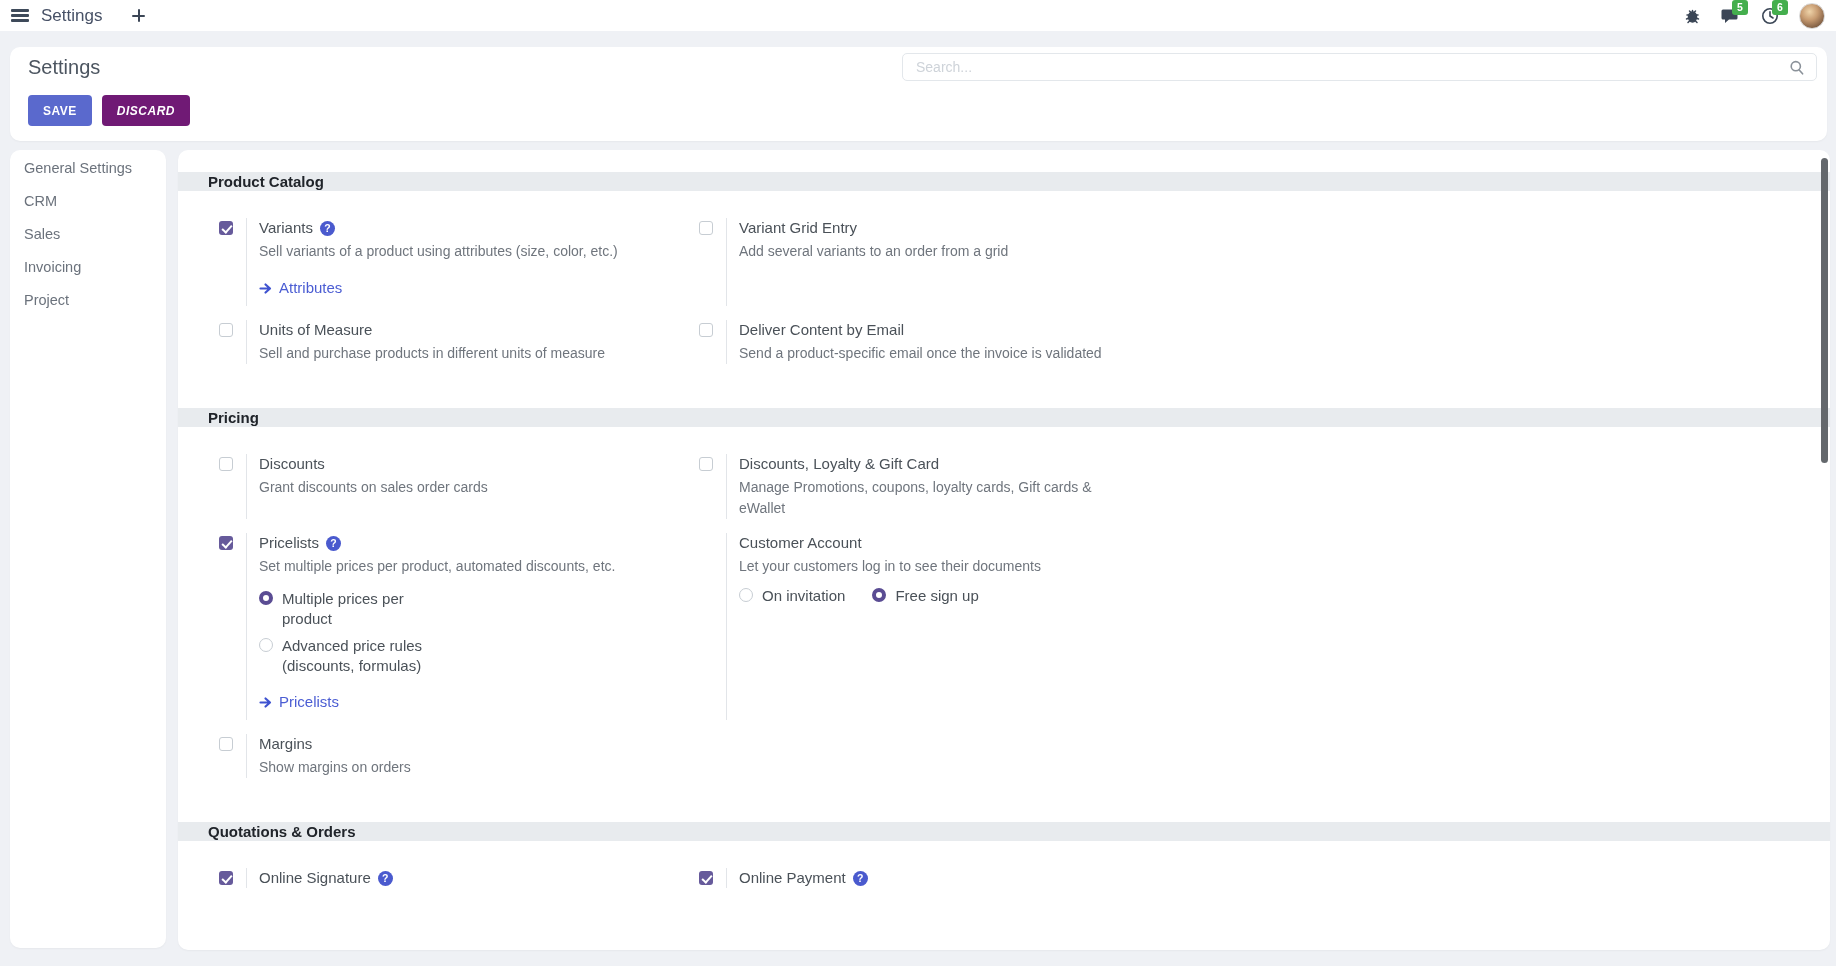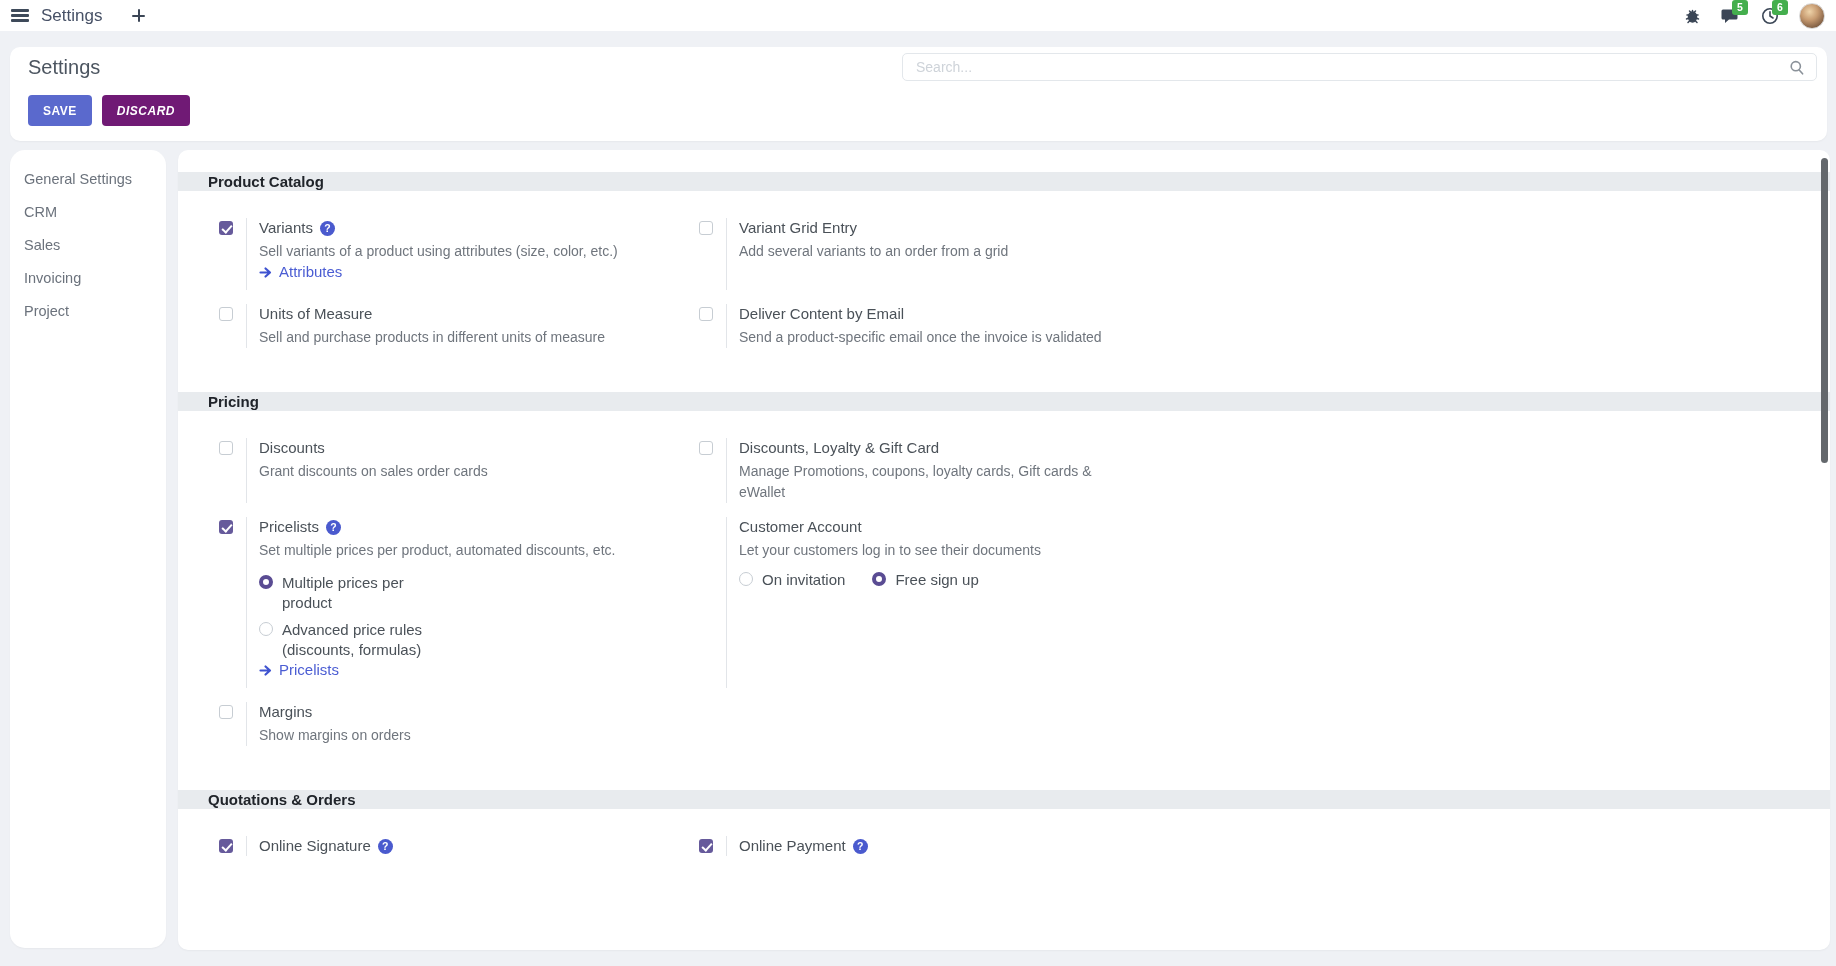--- a/index.html
+++ b/index.html
@@ -54,21 +54,21 @@
   .search-box input {
     width:100%; height:100%; border:none; outline:none; background:transparent;
     padding:0 36px 0 13px; font-size:14px; color:#4a5158; font-family:inherit;
   }
   .search-box input::placeholder { color:#ced3d9; }
   .search-icon { position:absolute; right:11px; top:6px; }
 
   
   .sidebar {
     position:absolute; left:10px; top:150px; width:156px; height:798px;
-    background:#fff; border-radius:15px; box-shadow:0 1px 2px rgba(0,0,0,.04); padding-top:12px;
+    background:#fff; border-radius:10px; box-shadow:0 1px 2px rgba(0,0,0,.04); padding-top:1px;
   }
   .side-item {
     height:33px; display:flex; align-items:center; padding-left:14px;
     font-size:14.5px; color:#6b727c; cursor:pointer;
   }
 
   
   .main {
     position:absolute; left:178px; top:150px; width:1652px; height:800px;
     background:#fff; border-radius:10px; box-shadow:0 1px 2px rgba(0,0,0,.04);
@@ -106,21 +106,21 @@
   .desc { margin-top:3px; font-size:14px; line-height:21px; color:#6f757d; max-width:430px; }
   .cell:nth-child(2) .desc { max-width:398px; }
   .radios { margin-top:12px; display:flex; flex-direction:column; gap:7px; }
   .radio-row { display:flex; gap:9px; cursor:pointer; }
   .radio { flex:0 0 14px; width:14px; height:14px; border-radius:50%; margin-top:2px; background:#fff; border:1px solid #c7cdd3; }
   .radio.on { border:4.5px solid #5a4c93; }
   .radio-label { font-size:15px; color:#4a5158; line-height:20px; max-width:152px; }
   .radios.inline { flex-direction:row; gap:27px; margin-top:9px; }
   .radios.inline .radio-label { max-width:none; }
   .link-row {
-    margin-bottom:8px; display:flex; align-items:center; gap:7px;
+    margin-top:16px; margin-bottom:8px; display:flex; align-items:center; gap:7px;
     color:#4b5dd3; font-size:15px; cursor:pointer; line-height:20px;
   }
 </style>
 </head>
 <body>
 
 <div class="navbar">
   <div class="hamburger">
       <i></i>
       <i></i>

